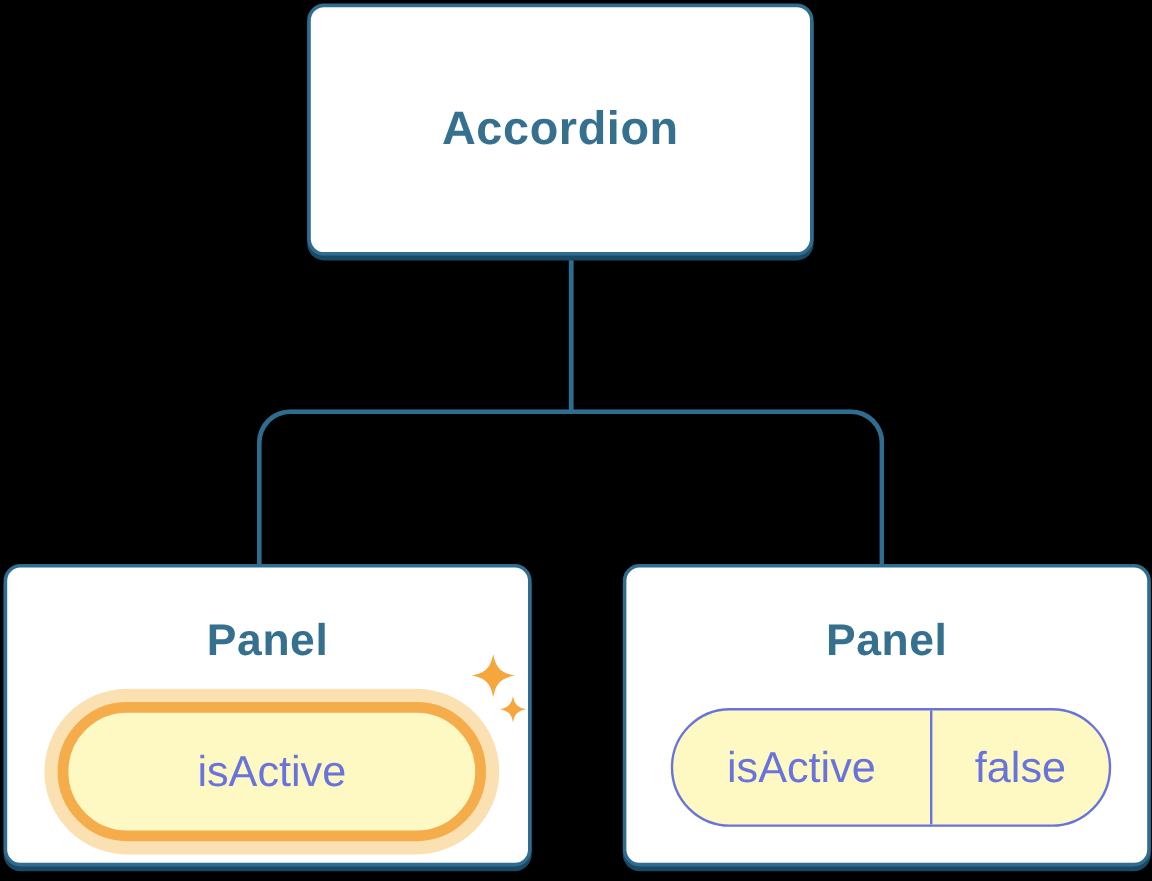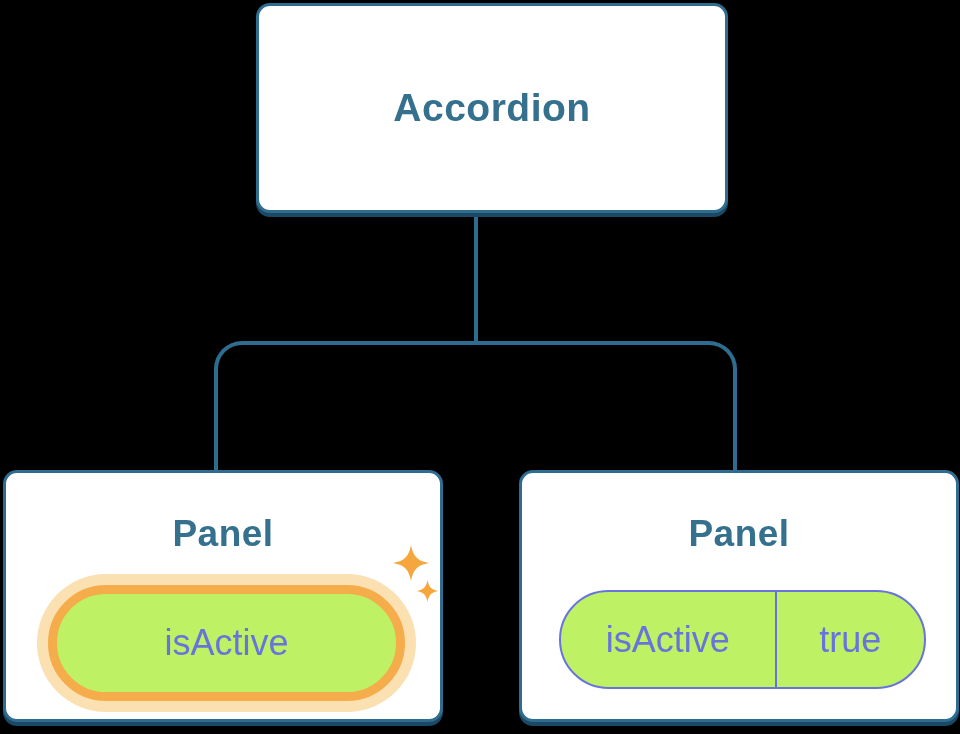--- a/index.html
+++ b/index.html
@@ -19,21 +19,21 @@
   .node {
     position: absolute;
     background: #ffffff;
     border: 3px solid #2e6d90;
     border-radius: 14px;
     box-shadow: 0 4px 0 #1b4965;
     box-sizing: border-box;
   }
   .node-root {
     left: 256px; top: 3px;
-    width: 472px; height: 210px;
+    width: 422px; height: 210px;
     display: flex;
     align-items: center;
     justify-content: center;
   }
   .root-label {
     color: #35708e;
     font-size: 39px;
     font-weight: 600;
     letter-spacing: 0.5px;
   }
@@ -70,21 +70,21 @@
     border-right: 4px solid #2e6d90;
     border-radius: 28px 28px 0 0;
   }
   
   .pill {
     position: absolute;
     display: flex;
     align-items: stretch;
     box-sizing: border-box;
     border-radius: 999px;
-    background: #bef264;
+    background: #fef9c3;
   }
   .pill-active {
     left: 42px; top: 112px;
     width: 357px; height: 116px;
     border: 9px solid #f5ac4b;
     box-shadow: 0 0 0 11px #fbe0b2;
   }
   .pill-inactive {
     left: 37px; top: 117px;
     width: 367px; height: 99px;
@@ -140,17 +140,17 @@
     <svg class="sparkle sparkle-small" viewBox="0 0 100 100">
       <path d="M50 0 C56 32 68 44 100 50 C68 56 56 68 50 100 C44 68 32 56 0 50 C32 44 44 32 50 0 Z" fill="#f5a73e"></path>
     </svg>
   </div>
 
   <div class="node node-panel right">
     <div class="panel-title">Panel</div>
 
     <div class="pill pill-inactive">
       <div class="pill-cell name">isActive</div>
-      <div class="pill-cell value">true</div>
+      <div class="pill-cell value">false</div>
     </div>
   </div>
 
 </div>
 
 </body></html>

